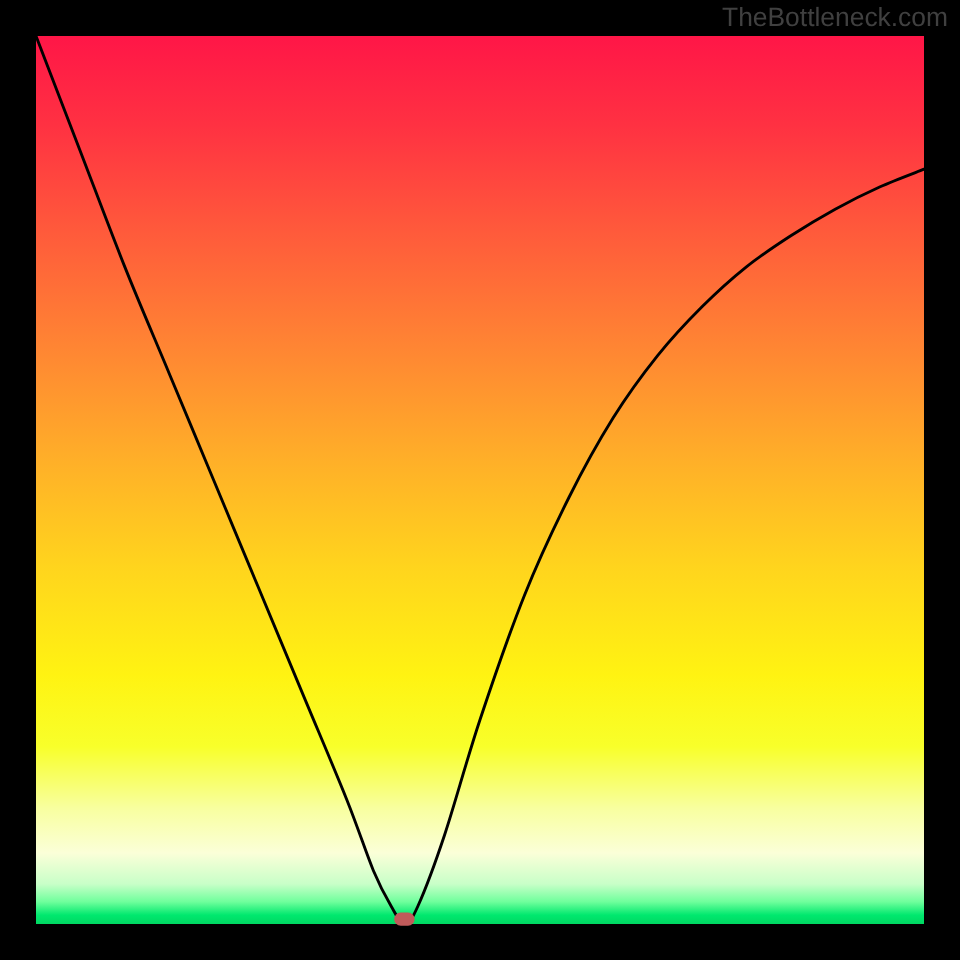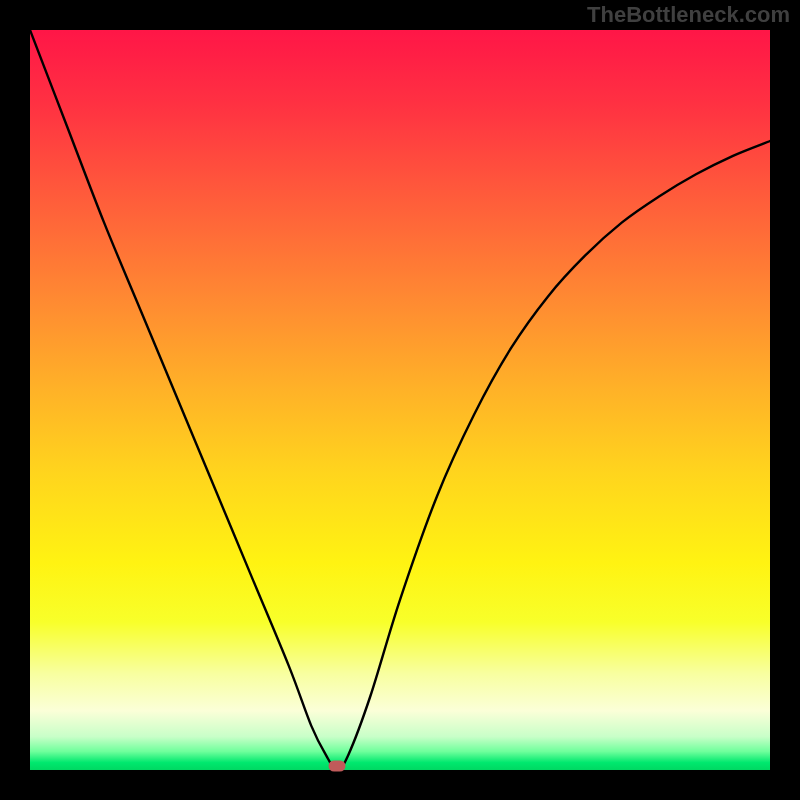--- a/index.html
+++ b/index.html
@@ -17,21 +17,21 @@
     height: 800px;
     background: #000000;
   }
   .watermark {
     position: absolute;
     top: 2px;
     right: 10px;
     font-size: 22px;
     color: #404040;
     letter-spacing: 0px;
-    font-weight: 700;
+    font-weight: 400;
   }
   .plot {
     position: absolute;
     left: 30px;
     top: 30px;
     width: 740px;
     height: 740px;
   }
   .gradient {
     position: absolute;

